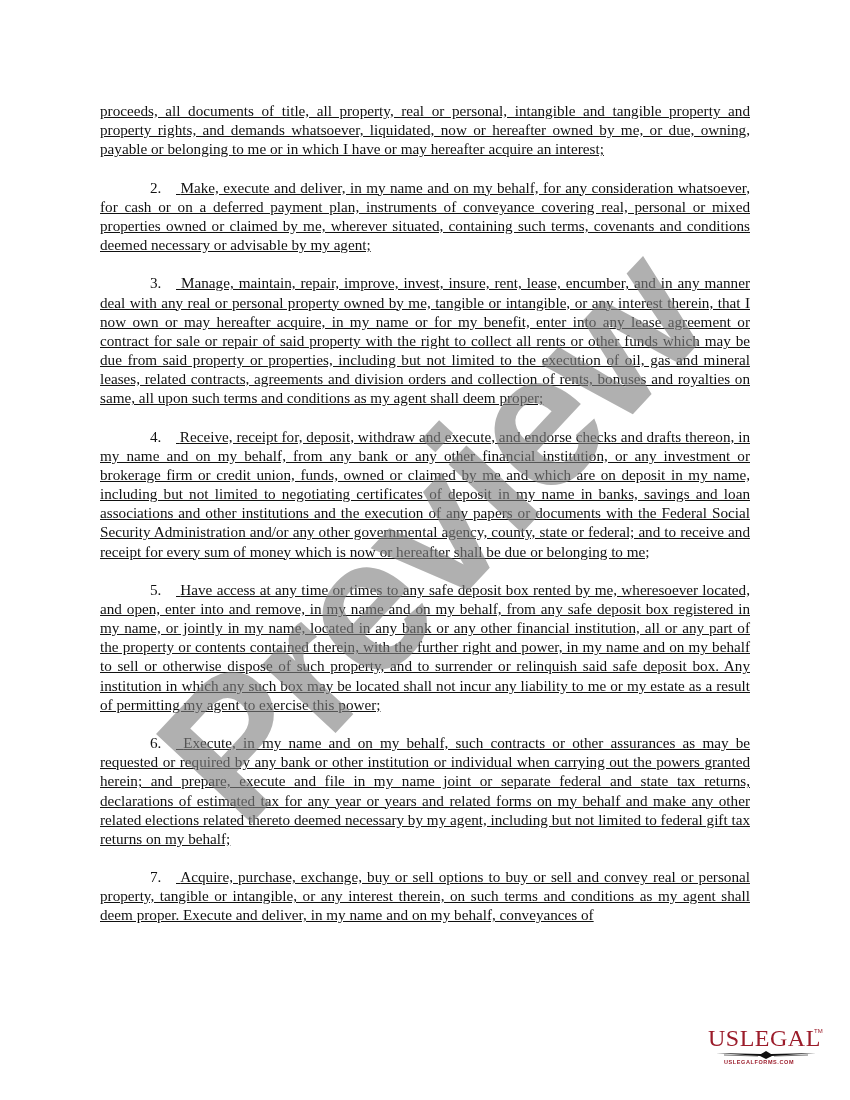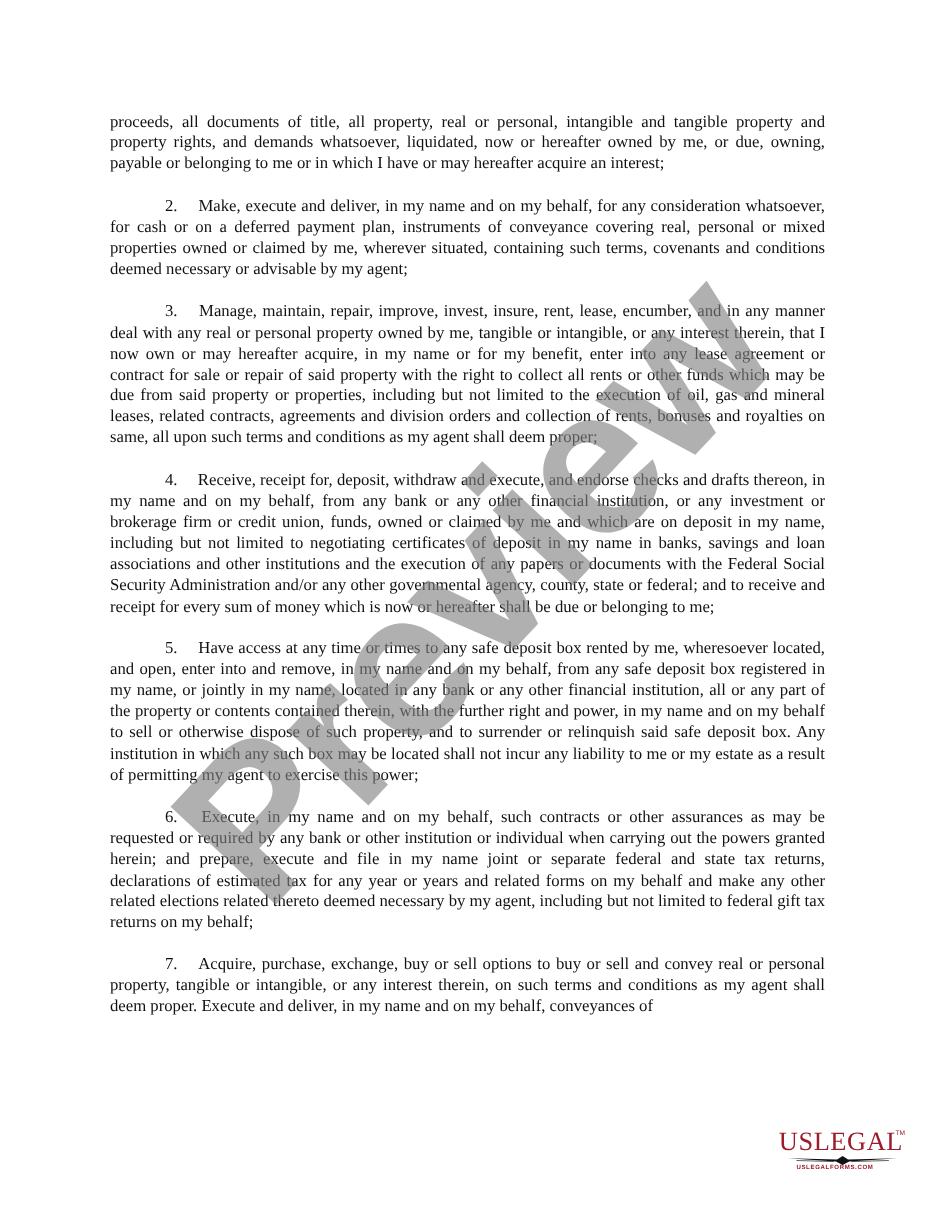--- a/index.html
+++ b/index.html
@@ -6,21 +6,21 @@
   body { width: 850px; height: 1100px; position: relative; overflow: hidden; }
   .page {
     position: absolute; left: 0; top: 0; width: 850px; height: 1100px; background: #fff;
   }
   .content {
     position: absolute; left: 100px; top: 101px; width: 650px;
     font-family: "Liberation Serif", "DejaVu Serif", serif;
     font-size: 15.2px; line-height: 19.15px; color: #111;
     text-align: justify;
   }
-  .para { margin: 0 0 19.15px 0; }
+  .para { margin: 0 0 19.15px 0; text-decoration: underline; }
   .para.indent { text-indent: 50px; }
   .num { display: inline-block; width: 26px; text-indent: 0; }
   .watermark {
     position: absolute; left: 70px; top: 440px; width: 720px;
     font-family: "Liberation Sans", "DejaVu Sans", sans-serif;
     font-weight: bold; font-size: 190px; line-height: 190px;
     color: rgba(128,128,128,0.62);
     transform: rotate(-47deg); transform-origin: center center;
     text-align: center; pointer-events: none; letter-spacing: -4px;
   }

